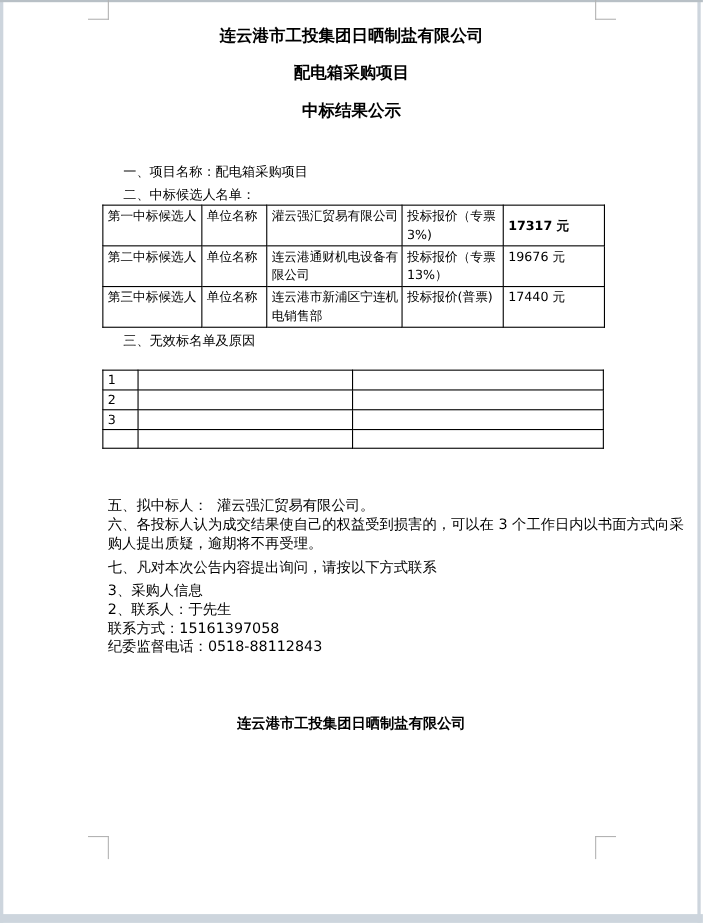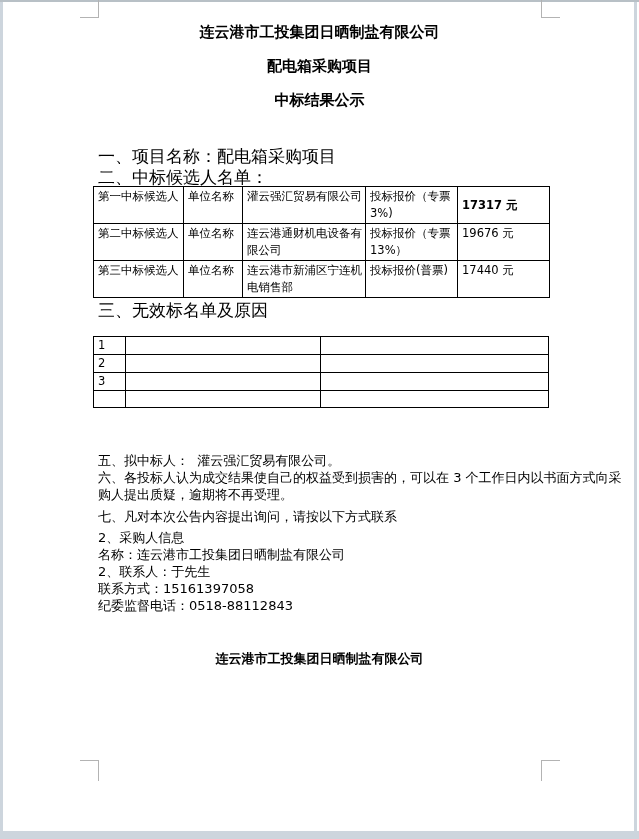--- a/index.html
+++ b/index.html
@@ -28,22 +28,22 @@
   .title-line {
     position: absolute; left: 0; width: 639px;
     text-align: center; font-size: 15px; font-weight: bold;
     line-height: 18px; white-space: pre;
   }
   .t1 { top: 23px; }
   .t2 { top: 57px; }
   .t3 { top: 91px; }
 
   .body-line {
-    position: absolute; left: 98px;
-    font-size: 17px; line-height: 17px; white-space: pre;
+    position: absolute; left: 112px;
+    font-size: 12px; line-height: 17px; white-space: pre;
   }
   .s1 { top: 148px; }
   .s2 { top: 169px; }
   .s3 { top: 302px; }
 
   table { border-collapse: collapse; table-layout: fixed; position: absolute; }
   td {
     border: 1px solid #000;
     font-size: 11.5px;
     line-height: 17px;
@@ -149,22 +149,21 @@
     <td></td>
   </tr>
 </tbody>
   </table>
 
 <div class="para-block">
   <div class="para-line">五、拟中标人：  灌云强汇贸易有限公司。</div>
   <div class="para-line">六、各投标人认为成交结果使自己的权益受到损害的，可以在 3 个工作日内以书面方式向采</div>
   <div class="para-line">购人提出质疑，逾期将不再受理。</div>
   <div class="para-line mt5">七、凡对本次公告内容提出询问，请按以下方式联系</div>
-  <div class="para-line mt4">2、采购人信息</div>
-  <div class="para-line">名称：连云港市工投集团日晒制盐有限公司</div>
+  <div class="para-line mt4">3、采购人信息</div>
   <div class="para-line">2、联系人：于先生</div>
   <div class="para-line">联系方式：15161397058</div>
   <div class="para-line">纪委监督电话：0518-88112843</div>
 </div>
 
 <div class="signature-block">
   <div class="signature-line">连云港市工投集团日晒制盐有限公司</div>
 </div>
 
 </body></html>

